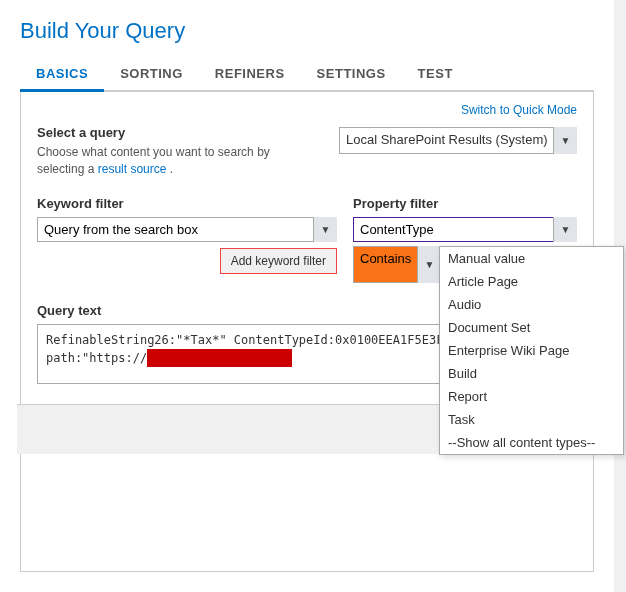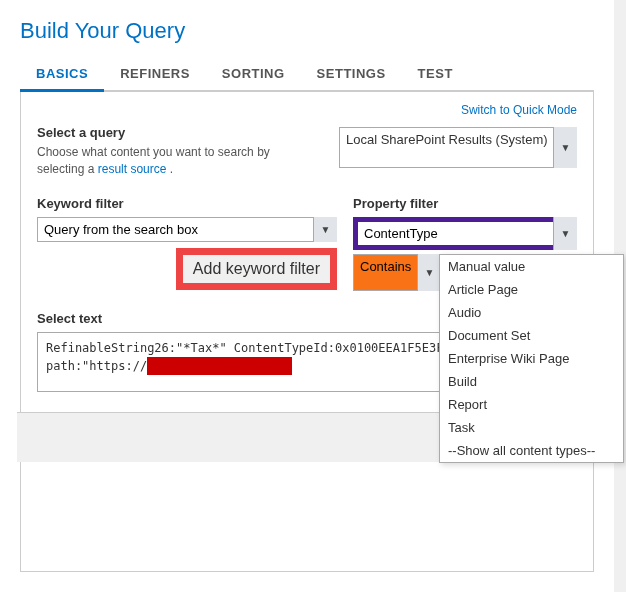--- a/index.html
+++ b/index.html
@@ -87,21 +87,21 @@
     .select-query-dropdown {
       display: flex;
       align-items: center;
       margin-top: 2px;
     }
     .dropdown-wrapper {
       position: relative;
       display: inline-block;
     }
     .dropdown-wrapper select {
-      padding: 4px 28px 20px 6px;
+      padding: 4px 28px 6px 6px;
       border: 1px solid #aaa;
       font-size: 13px;
       background: #fff;
       color: #333;
       appearance: none;
       -webkit-appearance: none;
       cursor: pointer;
       min-width: 220px;
     }
     .dropdown-arrow {
@@ -153,22 +153,22 @@
       padding: 4px 28px 4px 6px;
       border: 1px solid #aaa;
       font-size: 13px;
       background: #fff;
       appearance: none;
       -webkit-appearance: none;
     }
     .add-keyword-btn {
       padding: 5px 10px;
       background: #f0f0f0;
-      border: 7px solid #ef4444;
-      font-size: 16px;
+      border: 1px solid #ef4444;
+      font-size: 12px;
       cursor: pointer;
       color: #333;
       white-space: nowrap;
       margin-left: 30px;
     }
     .property-filter-top {
       display: flex;
       align-items: center;
       gap: 6px;
       margin-bottom: 0;
@@ -257,42 +257,42 @@
       margin-bottom: 6px;
     }
     .contenttype-dropdown-wrapper {
       position: relative;
       display: inline-block;
       flex: 1;
     }
     .contenttype-dropdown-wrapper select {
       width: 100%;
       padding: 4px 28px 4px 6px;
-      border: 5px solid #4c1d95;
+      border: 1px solid #4c1d95;
       font-size: 13px;
       background: #fff;
       appearance: none;
       -webkit-appearance: none;
       min-width: 200px;
     }
   </style>
 </head>
 <body>
 
 <div class="page-wrapper">
 
   <h1 class="page-title">
     <span>Build Your</span>
     <span style="color:#0072c6;">Query</span>
   </h1>
 
   <div class="tabs">
     <div class="tab active">BASICS</div>
+    <div class="tab">SORTING</div>
     <div class="tab">REFINERS</div>
-    <div class="tab">SORTING</div>
     <div class="tab">SETTINGS</div>
     <div class="tab">TEST</div>
   </div>
 
   <div class="content-panel">
 
     <div class="switch-mode">
       <a href="#">Switch to Quick Mode</a>
     </div>
 
@@ -359,21 +359,21 @@
             <div class="dropdown-item">Report</div>
             <div class="dropdown-item">Task</div>
             <div class="dropdown-item">--Show all content types--</div>
           </div>
         </div>
       </div>
 
     </div>
 
     <div class="query-text-section">
-      <div class="query-text-label">Select text</div>
+      <div class="query-text-label">Query text</div>
       <div class="query-text-box">
         <span>RefinableString26:"*Tax*"  ContentTypeId:0x0100EEA1F5E3F2E1CA</span><br>
         <span>path:"https://</span><span class="redacted">████████████████████</span>
       </div>
     </div>
 
     <div class="footer-bar">
       <button class="test-query-btn">Test query</button>
     </div>
 

